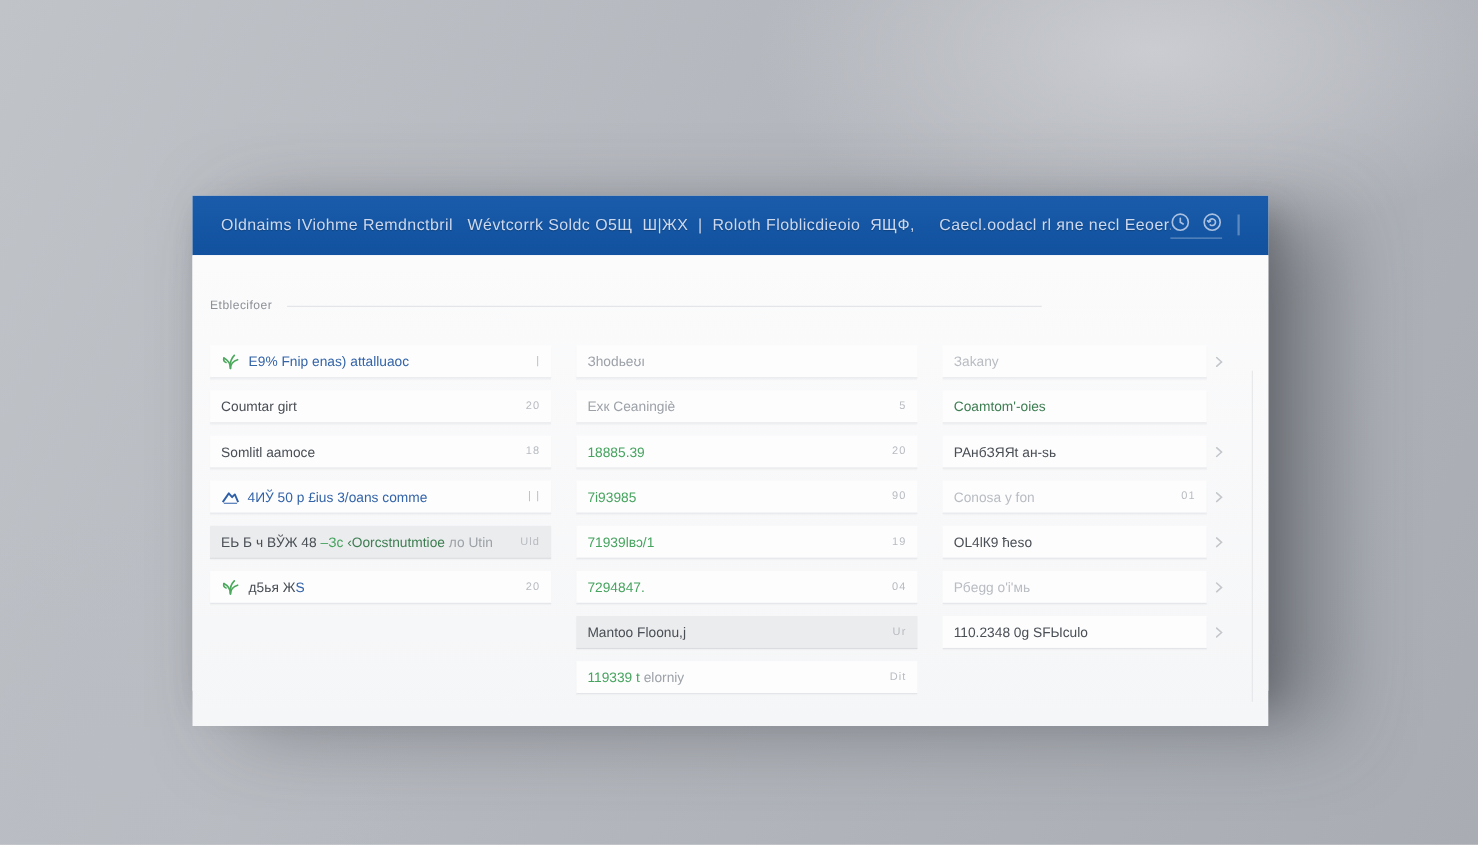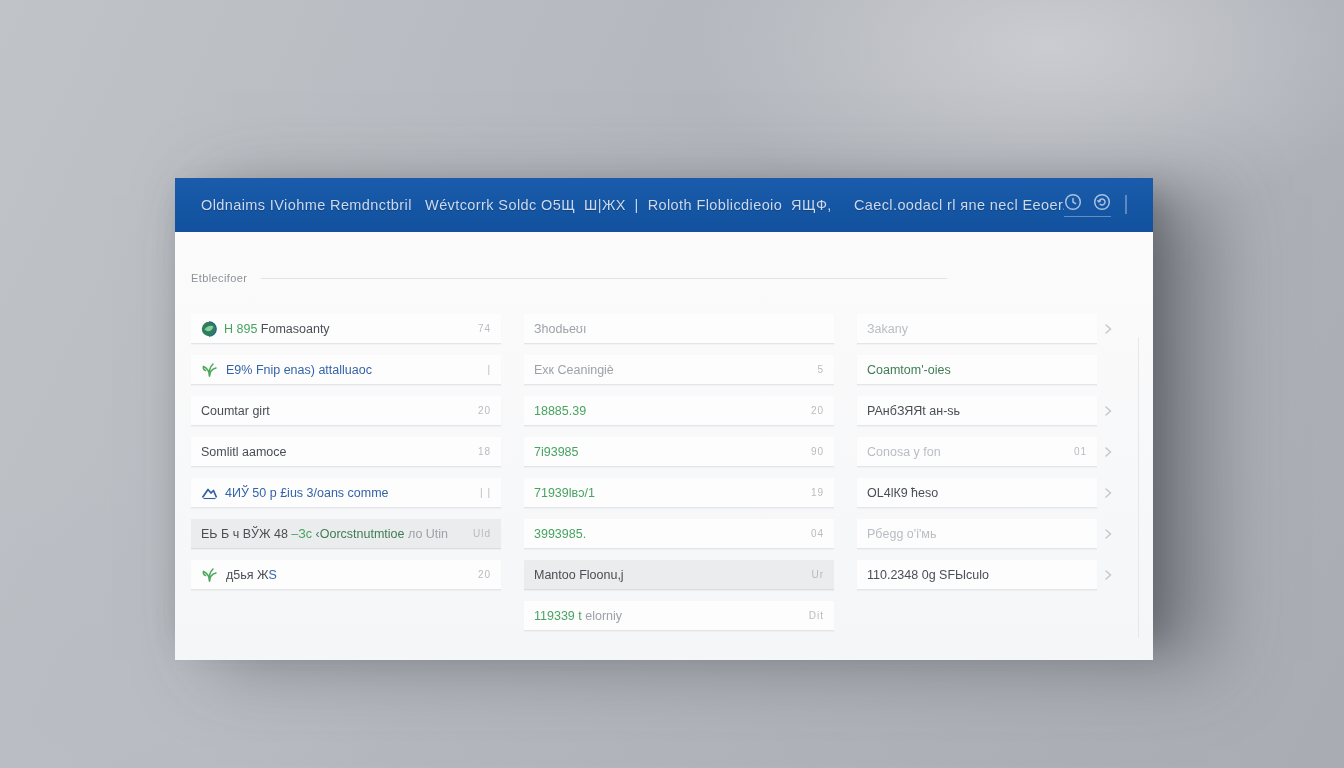--- a/index.html
+++ b/index.html
@@ -86,33 +86,20 @@
     <div class="content">
       <div class="label-row">
         <span class="section-label">Etblecifoer</span>
         <span class="divider"></span>
       </div>
       <div class="columns">
         <div class="col">
             <div class="rowwrap">
               <div class="card">
                 <span class="icon">
-                  <svg width="16" height="16" viewBox="0 0 16 16">
-                    <circle cx="8" cy="8" r="7.2" fill="#2e7d5e"></circle>
-                    <path d="M3.5 8.5c2.5-3.5 6-4.5 9-3-1.5 4.5-5 6.5-9 3z" fill="#86cf96"></path>
-                    <path d="M8 .8a7.2 7.2 0 0 1 0 14.4" fill="none" stroke="#20628f" stroke-width="1.3"></path>
-                  </svg>
-                </span>
-                <span><span class="seg seg-green">Н 895 </span><span class="seg seg-dark">Fomasoanty</span></span>
-                <span class="right">74</span>
-              </div>
-            </div>
-            <div class="rowwrap">
-              <div class="card">
-                <span class="icon">
                   <svg width="18" height="17" viewBox="0 0 18 17" fill="none" stroke="#4ba95c" stroke-width="1.5" stroke-linecap="round">
                     <path d="M8.5 15C8.5 10.5 6.5 7.5 2.5 5.5"></path>
                     <path d="M8.5 15c0-4 3-7 6.5-8"></path>
                     <path d="M8.5 13.5C8 9.5 9.5 5.5 12 3"></path>
                     <path d="M2.5 5.5C2 7.5 3 9 4.5 9.5"></path>
                   </svg>
                 </span>
                 <span><span class="seg seg-blue">Е9% Fnip enas) attalluaoc</span></span>
                 <span class="right">|</span>
               </div>
@@ -187,21 +174,21 @@
               </div>
             </div>
             <div class="rowwrap">
               <div class="card">
                 <span><span class="seg seg-green">71939lвɔ/1</span></span>
                 <span class="right">19</span>
               </div>
             </div>
             <div class="rowwrap">
               <div class="card">
-                <span><span class="seg seg-green">3993985.</span></span>
+                <span><span class="seg seg-green">7294847.</span></span>
                 <span class="right">04</span>
               </div>
             </div>
             <div class="rowwrap">
               <div class="card hl">
                 <span><span class="seg seg-dark">Mantoo Floonu,j</span></span>
                 <span class="right">Ur</span>
               </div>
             </div>
             <div class="rowwrap">

